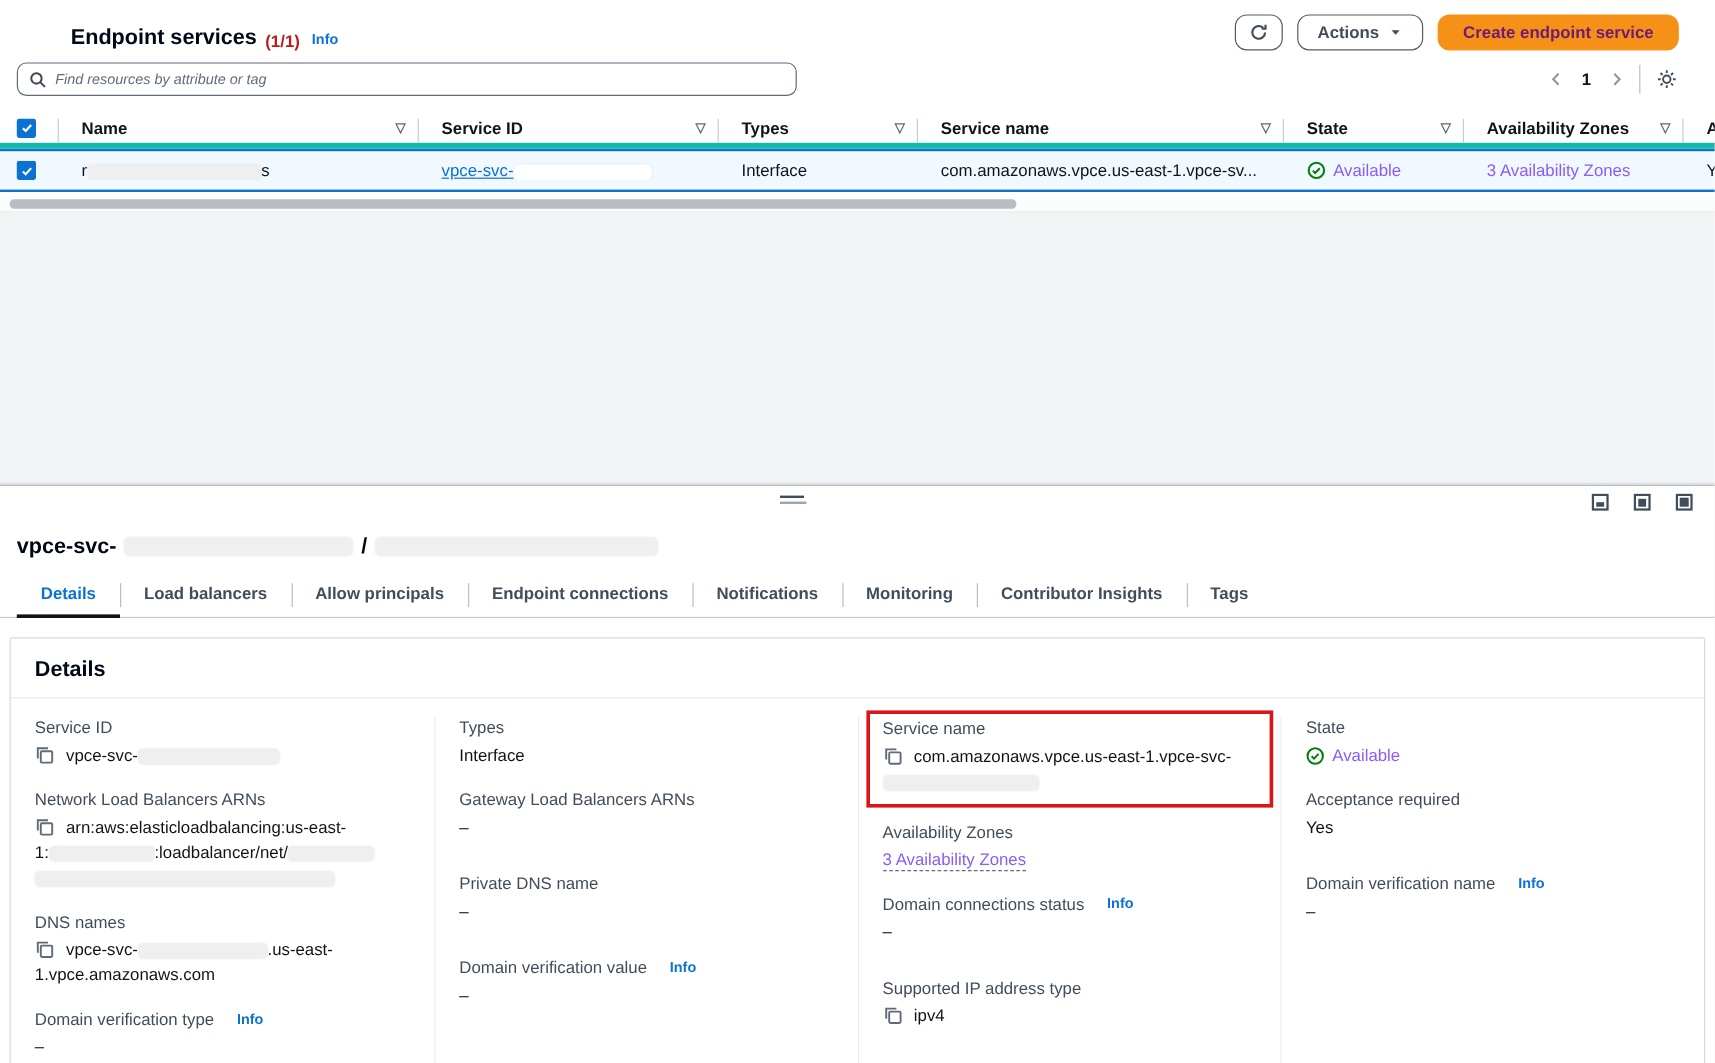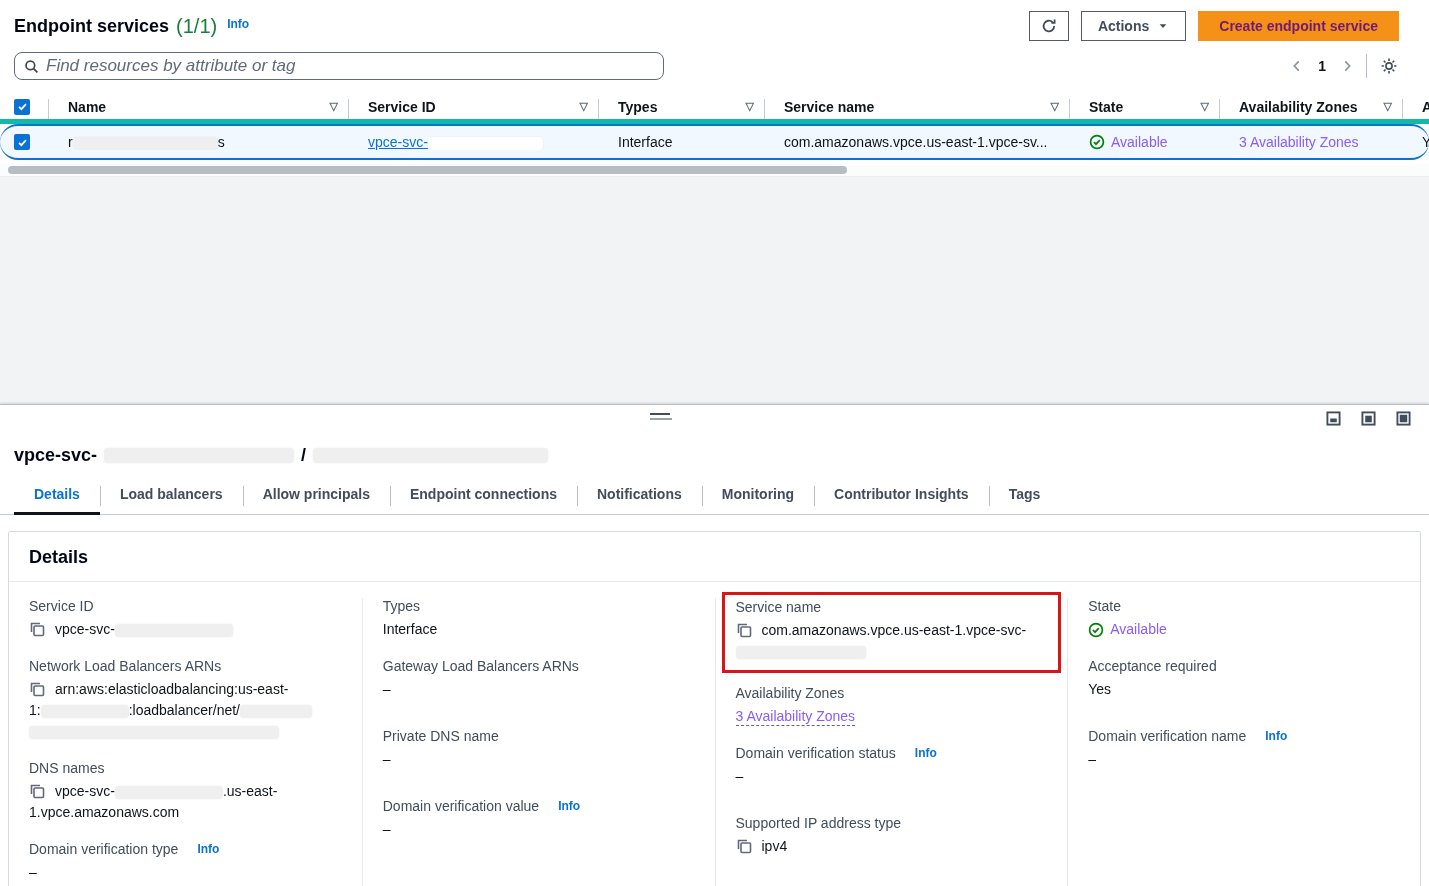--- a/index.html
+++ b/index.html
@@ -2,54 +2,54 @@
 <html><head>
 <meta charset="utf-8">
 <style>
   * { margin:0; padding:0; box-sizing:border-box; }
   html,body { width:1429px; height:886px; overflow:hidden; background:#fff;
     font-family:"Liberation Sans", sans-serif; font-size:14px; color:#0f141a; }
   svg { display:block; }
 
   
   .top { background:#fff; padding-top:10px; }
-  .header-row { display:flex; align-items:center; padding:0 30px 0 14px; height:32px; }
+  .header-row { display:flex; align-items:flex-end; padding:0 30px 0 14px; height:32px;margin-left:45px; }
   .page-title { font-size:18px; font-weight:700; color:#000716; }
-  .page-count { font-size:20px; font-weight:400; color:#15803d; margin-left:7px; }
+  .page-count { font-size:14px; font-weight:700; color:#b91c1c; margin-left:7px; }
   .info-link { color:#0972d3; font-size:12px; font-weight:700; margin-left:10px;
     position:relative; top:-2px; cursor:pointer; }
   .header-actions { margin-left:auto; display:flex; align-items:center; gap:12px; }
-  .btn { height:30px; border:1px solid #545b64; border-radius:0; background:#fff;
+  .btn { height:30px; border:1px solid #545b64; border-radius:10px; background:#fff;
     font-family:inherit; font-size:14px; font-weight:700; color:#414d5c; padding:0 16px;
     display:flex; align-items:center; gap:8px; cursor:pointer; }
   .btn-icon { width:40px; justify-content:center; padding:0; }
   .btn-primary { background:#f49116; border-color:#f49116; color:#701a75; padding:0 20px; }
 
   .search-row { display:flex; align-items:center; padding:10px 30px 0 14px; }
   .search-box { width:650px; height:28px; border:1px solid #5f6b7a; border-radius:8px;
     display:flex; align-items:center; padding:0 9px; gap:7px; background:#fff; }
-  .search-box input { border:none; outline:none; flex:1; font-family:inherit; font-size:17px;
+  .search-box input { border:none; outline:none; flex:1; font-family:inherit; font-size:12px;
     font-style:italic; color:#a16207; background:transparent; }
   .search-box input::placeholder { color:#5f6b7a; font-style:italic; opacity:1; }
   .pagination { margin-left:auto; display:flex; align-items:center; gap:12px; }
   .page-num { font-weight:700; color:#0f141a; padding:0 2px; cursor:pointer; }
   .pg-chevron { cursor:pointer; display:flex; align-items:center; }
   .vdiv { width:1px; height:24px; background:#b6bec9; }
 
   
   .table { margin-top:14px; }
   .grid-cols { display:grid; grid-template-columns:48px 300px 250px 166px 305px 150px 183px 1fr; }
   .thead { height:30px; align-items:center; border-bottom:5px solid #14b8a6; }
   .th { font-weight:700; color:#0f141a; padding:0 10px 0 20px; display:flex;
     align-items:center; justify-content:space-between; position:relative; height:100%; }
   .th .sort { color:#5f6b7a; font-size:11px; cursor:pointer; }
   .th::before { content:''; position:absolute; left:0; top:5px; height:20px; width:1px; background:#c6cdd2; }
   .th-check::before { display:none; }
   .trow { height:36px; align-items:center; background:#f1f8ff;
-    border-top:2px solid #0972d3; border-bottom:2px solid #0972d3;border-radius:18px; }
+    border-top:2px solid #0972d3; border-bottom:2px solid #0972d3; }
   .td { padding-left:20px; white-space:nowrap; overflow:hidden; }
   .cell-check { padding-left:14px; }
   .checkbox { width:16px; height:16px; background:#0972d3; border-radius:2px; cursor:pointer;
     display:flex; align-items:center; justify-content:center; }
   a.id-link { color:#0972d3; text-decoration:underline; cursor:pointer; }
   .state-ok { color:#8b5cf6; display:flex; align-items:center; gap:6px; }
   .az-link { color:#8b5cf6; border-bottom:1px dashed #5f6b7a; cursor:pointer; padding-bottom:1px; }
 
   .redact { display:inline-block; height:13px; background:#efefef; border-radius:4px;
     vertical-align:middle; box-shadow:0 0 2px rgba(0,0,0,.08); }
@@ -362,21 +362,21 @@
               <span class="redact" style="width:130px;"></span>
             </div>
           </div>
         </div>
         <div class="field">
           <div class="flabel">Availability Zones</div>
           <div class="fvalue"><span class="az-link">3 Availability Zones</span></div>
         </div>
         <div class="field" style="margin-bottom:28px;">
           <div class="flabel">
-            <span>Domain verification status</span>
+            <span>Domain connections status</span>
             <span class="info-link" style="top:0;">Info</span>
           </div>
           <div class="fvalue">–</div>
         </div>
         <div class="field">
           <div class="flabel">Supported IP address type</div>
           <div class="fvalue">
             <span class="copy-ic">
               <svg width="16" height="16" viewBox="0 0 16 16" fill="none" stroke="#5f6b7a" stroke-width="1.6">
                   <rect x="5" y="5" width="9.5" height="9.5" rx="1"></rect>

